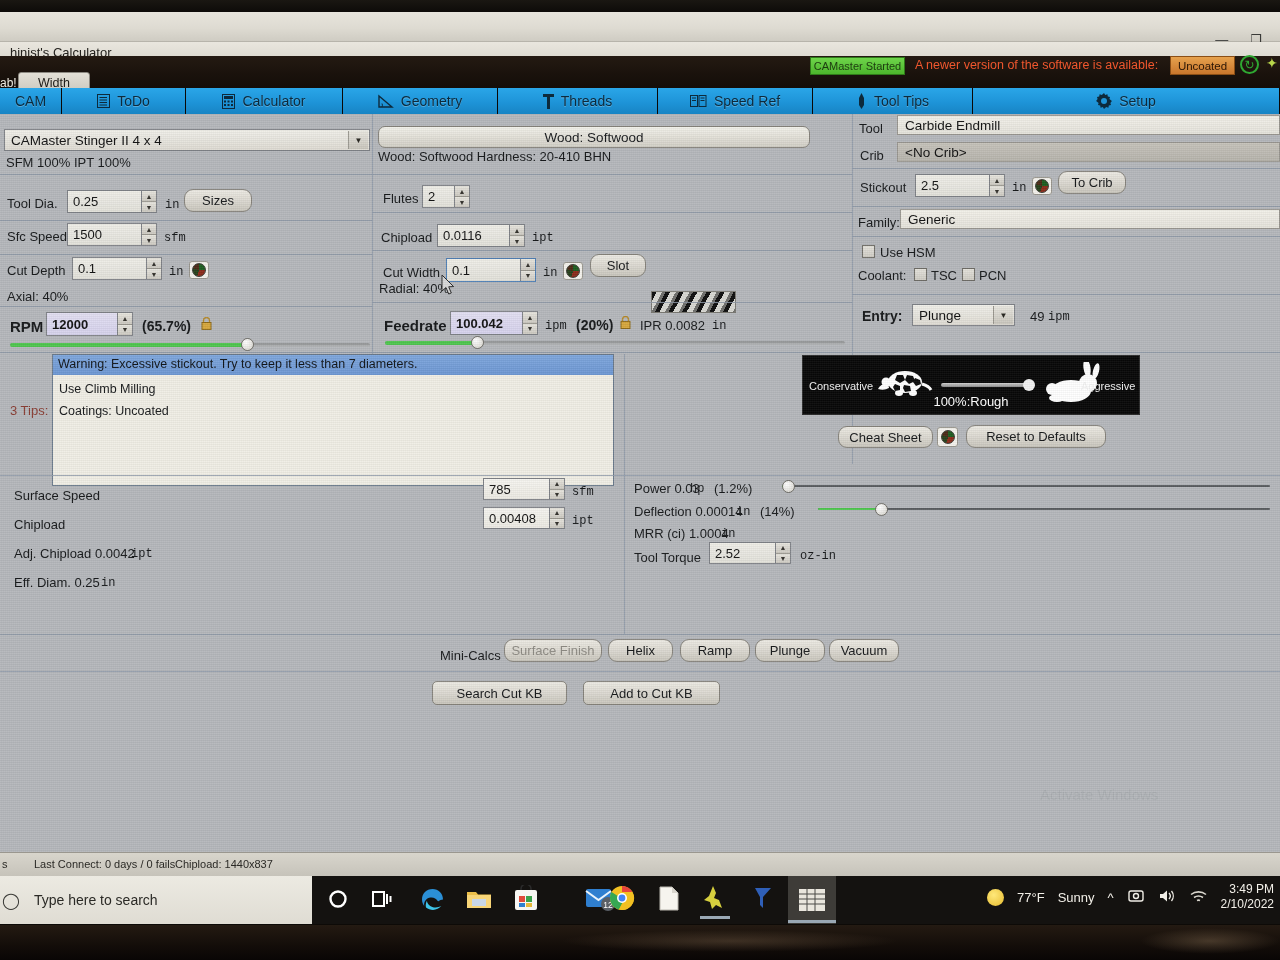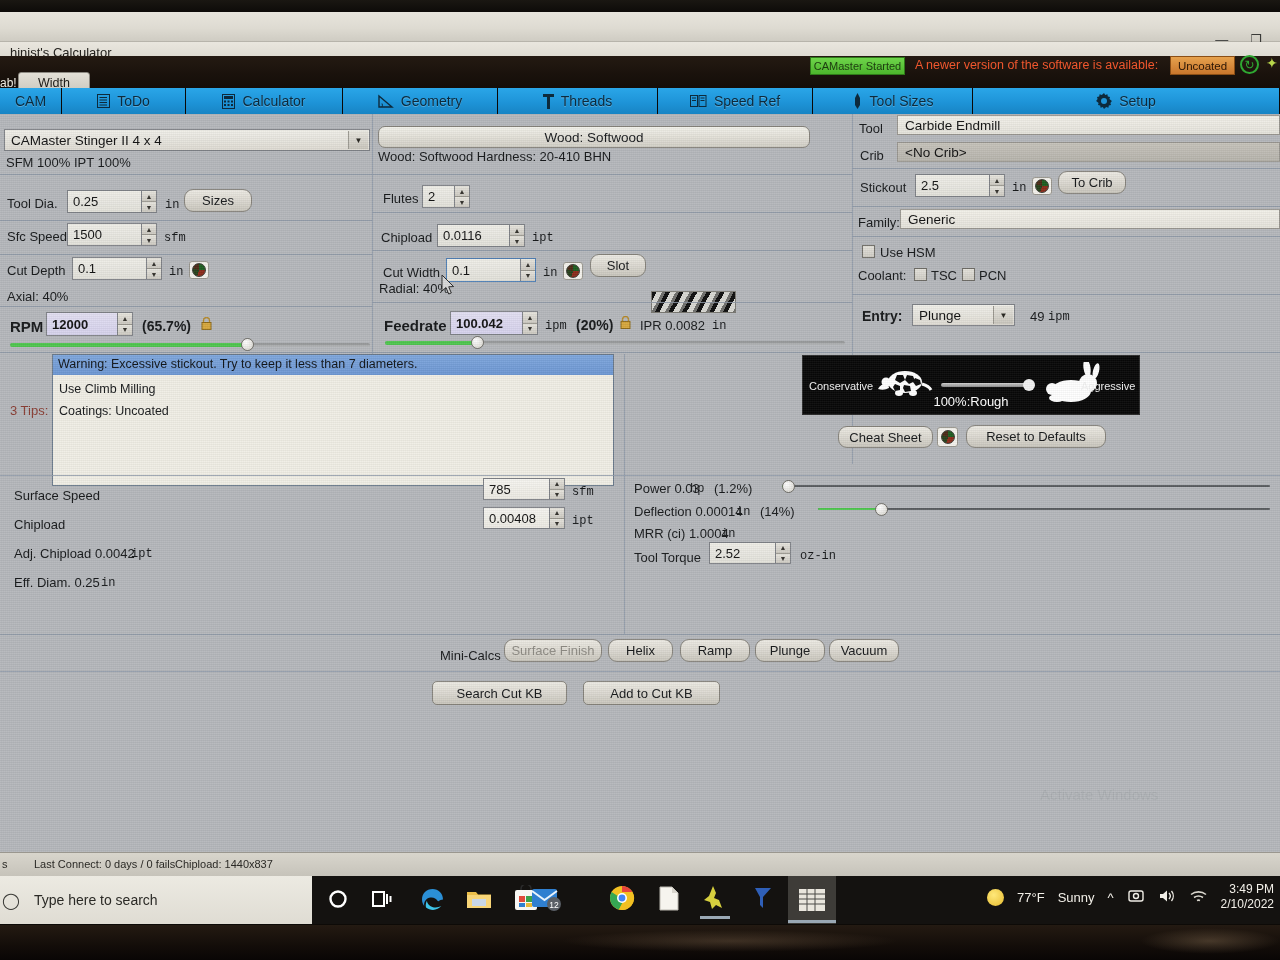--- a/index.html
+++ b/index.html
@@ -266,21 +266,21 @@
           </svg>
       </span>
       <span>Speed Ref</span>
     </div>
     <div class="tab" style="width:160px">
       <span>
         <svg width="11" height="16" viewBox="0 0 11 16">
             <path d="M5.5 0 L8 5 L8 12 L5.5 16 L3 12 L3 5 Z" fill="#0d2a3c"></path>
           </svg>
       </span>
-      <span>Tool Sizes</span>
+      <span>Tool Tips</span>
     </div>
     <div class="tab" style="flex:1">
       <span>
         <svg width="16" height="16" viewBox="0 0 16 16">
             <path fill="#0d2a3c" d="M8 0l1.2 1.9 2.2-.6.4 2.2 2.2.4-.6 2.2L15.9 8l-1.5 1.9.6 2.2-2.2.4-.4 2.2-2.2-.6L8 16l-1.2-1.9-2.2.6-.4-2.2-2.2-.4.6-2.2L.1 8l1.5-1.9-.6-2.2 2.2-.4.4-2.2 2.2.6z"></path>
             <circle cx="8" cy="8" r="3" fill="#1e94d8"></circle>
           </svg>
       </span>
       <span>Setup</span>
     </div>
@@ -640,21 +640,21 @@
   <div class="tbicon" style="left:512px; top:884px; width:28px; height:28px;">
     <svg width="24" height="26" viewBox="0 0 24 26">
         <rect x="1" y="5" width="22" height="20" rx="2" fill="#f7f6f2"></rect>
         <path d="M7 5V4a5 5 0 0 1 10 0v1" fill="none" stroke="#2a2a2a" stroke-width="1.6"></path>
         <rect x="5" y="11" width="6" height="6" fill="#e04a3a"></rect>
         <rect x="12" y="11" width="6" height="6" fill="#3ba14a"></rect>
         <rect x="5" y="18" width="6" height="4" fill="#2f7fd0"></rect>
         <rect x="12" y="18" width="6" height="4" fill="#e8b93a"></rect>
       </svg>
   </div>
-  <div class="tbicon" style="left:530px; top:884px; width:34px; height:30px;">
+  <div class="tbicon" style="left:584px; top:884px; width:34px; height:30px;">
     <svg width="32" height="26" viewBox="0 0 32 26">
         <rect x="1" y="3" width="25" height="18" rx="2" fill="#2f7fd0"></rect>
         <path d="M1 5l12.5 9L26 5" fill="none" stroke="#eaf3fb" stroke-width="2"></path>
       <circle cx="23" cy="18" r="7" fill="#5a5f66"></circle>
         <text x="23" y="21.5" font-size="8.5" fill="#ffffff" text-anchor="middle" font-family="Liberation Sans, sans-serif">12</text>
       </svg>
   </div>
   <div class="tbicon" style="left:608px; top:884px; width:28px; height:28px;">
     <svg width="26" height="26" viewBox="0 0 26 26">
       <circle cx="13" cy="13" r="12" fill="#f2c022"></circle>

